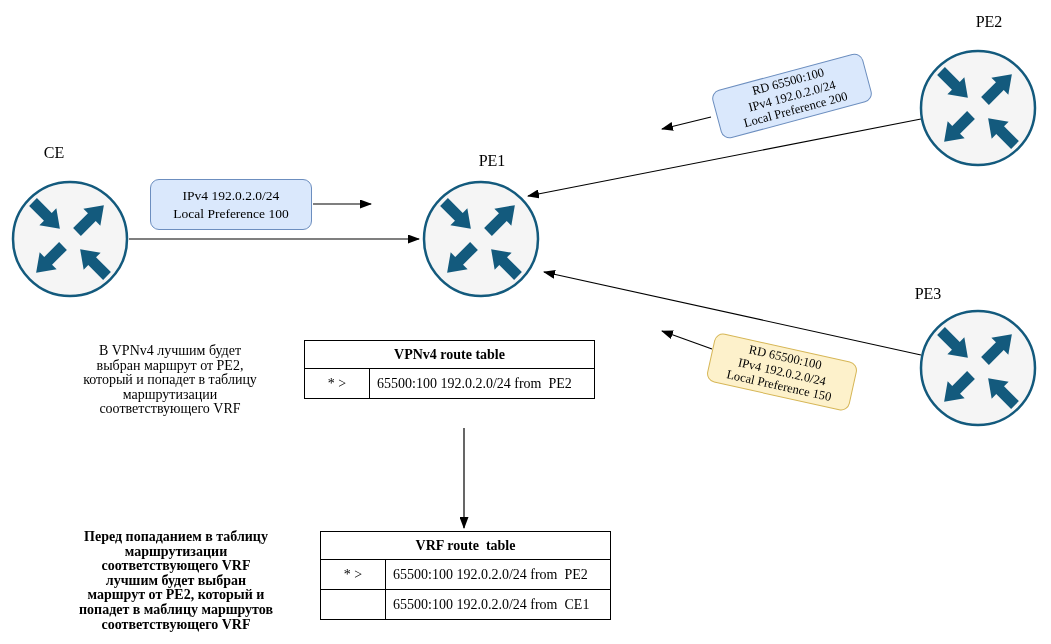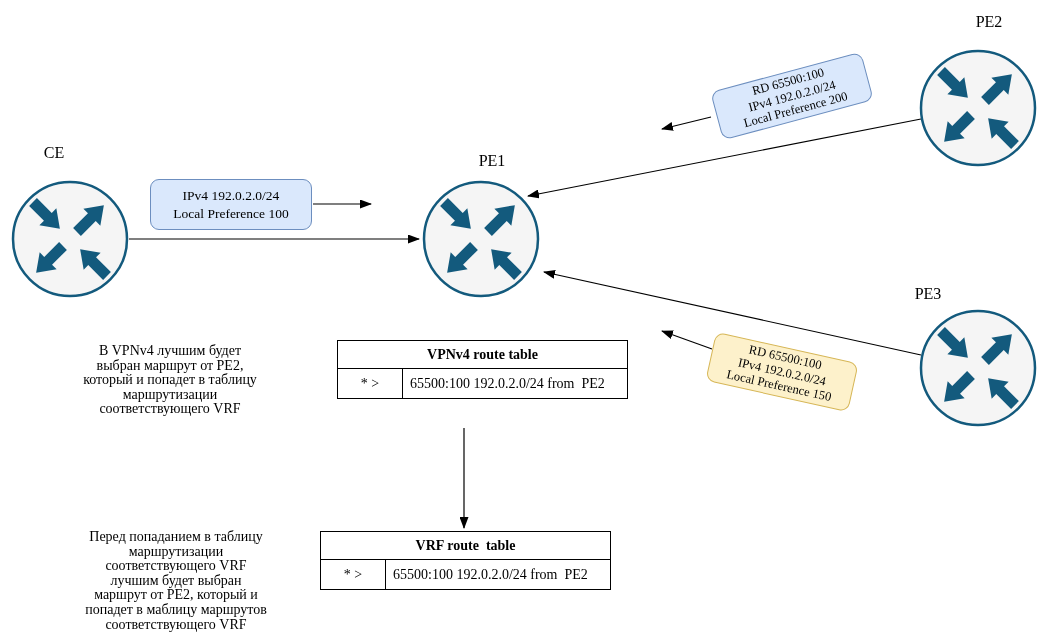--- a/index.html
+++ b/index.html
@@ -28,29 +28,29 @@
     font-size:14px; z-index:3; box-sizing:border-box;
   }
   .rt-header {
     height:27px; border-bottom:1px solid #000; font-weight:bold; white-space:pre;
     display:flex; align-items:center; justify-content:center;
   }
   .rt-row { display:flex; height:29px; }
   .rt-row.second { border-top:1px solid #000; }
   .rt-marker { width:64px; border-right:1px solid #000; display:flex; align-items:center; justify-content:center; }
   .rt-route  { flex:1; display:flex; align-items:center; padding-left:7px; white-space:pre; }
-  .tbl-vpnv4 { left:337px; top:340px; }
+  .tbl-vpnv4 { left:304px; top:340px; }
   .tbl-vrf   { left:320px; top:531px; }
 
   .note {
     position:absolute; text-align:center; font-size:14px; line-height:14.6px;
     white-space:pre-line; z-index:2;
   }
   .note-vpnv4 { left:40px; top:344px; width:260px; }
-  .note-vrf   { left:45px; top:530px; width:262px; }
+  .note-vrf   { left:45px; top:530px; width:262px;font-weight:bold; }
 </style>
 </head>
 <body>
 
 <div class="canvas">
 
   <svg class="layer" width="1051" height="644" viewBox="0 0 1051 644" xmlns="http://www.w3.org/2000/svg" xmlns:xlink="http://www.w3.org/1999/xlink">
     <defs>
       <marker id="arrow" markerWidth="12" markerHeight="9" refX="11" refY="4.5" orient="auto" markerUnits="userSpaceOnUse">
         <path d="M0,0 L12,4.5 L0,9 Z" fill="#000"></path>
@@ -108,20 +108,24 @@
       <div class="rt-route">65500:100 192.0.2.0/24 from  PE2</div>
     </div>
   </div>
 
   <div class="route-table tbl-vrf">
     <div class="rt-header">VRF route  table</div>
     <div class="rt-row">
       <div class="rt-marker">* &gt;</div>
       <div class="rt-route">65500:100 192.0.2.0/24 from  PE2</div>
     </div>
+    <div class="rt-row second">
+      <div class="rt-marker"></div>
+      <div class="rt-route">65500:100 192.0.2.0/24 from  CE1</div>
+    </div>
   </div>
 
   <div class="note note-vpnv4">В VPNv4 лучшим будет
 выбран маршрут от PE2,
 который и попадет в таблицу
 маршрутизации
 соответствующего VRF</div>
   <div class="note note-vrf">Перед попаданием в таблицу
 маршрутизации
 соответствующего VRF

